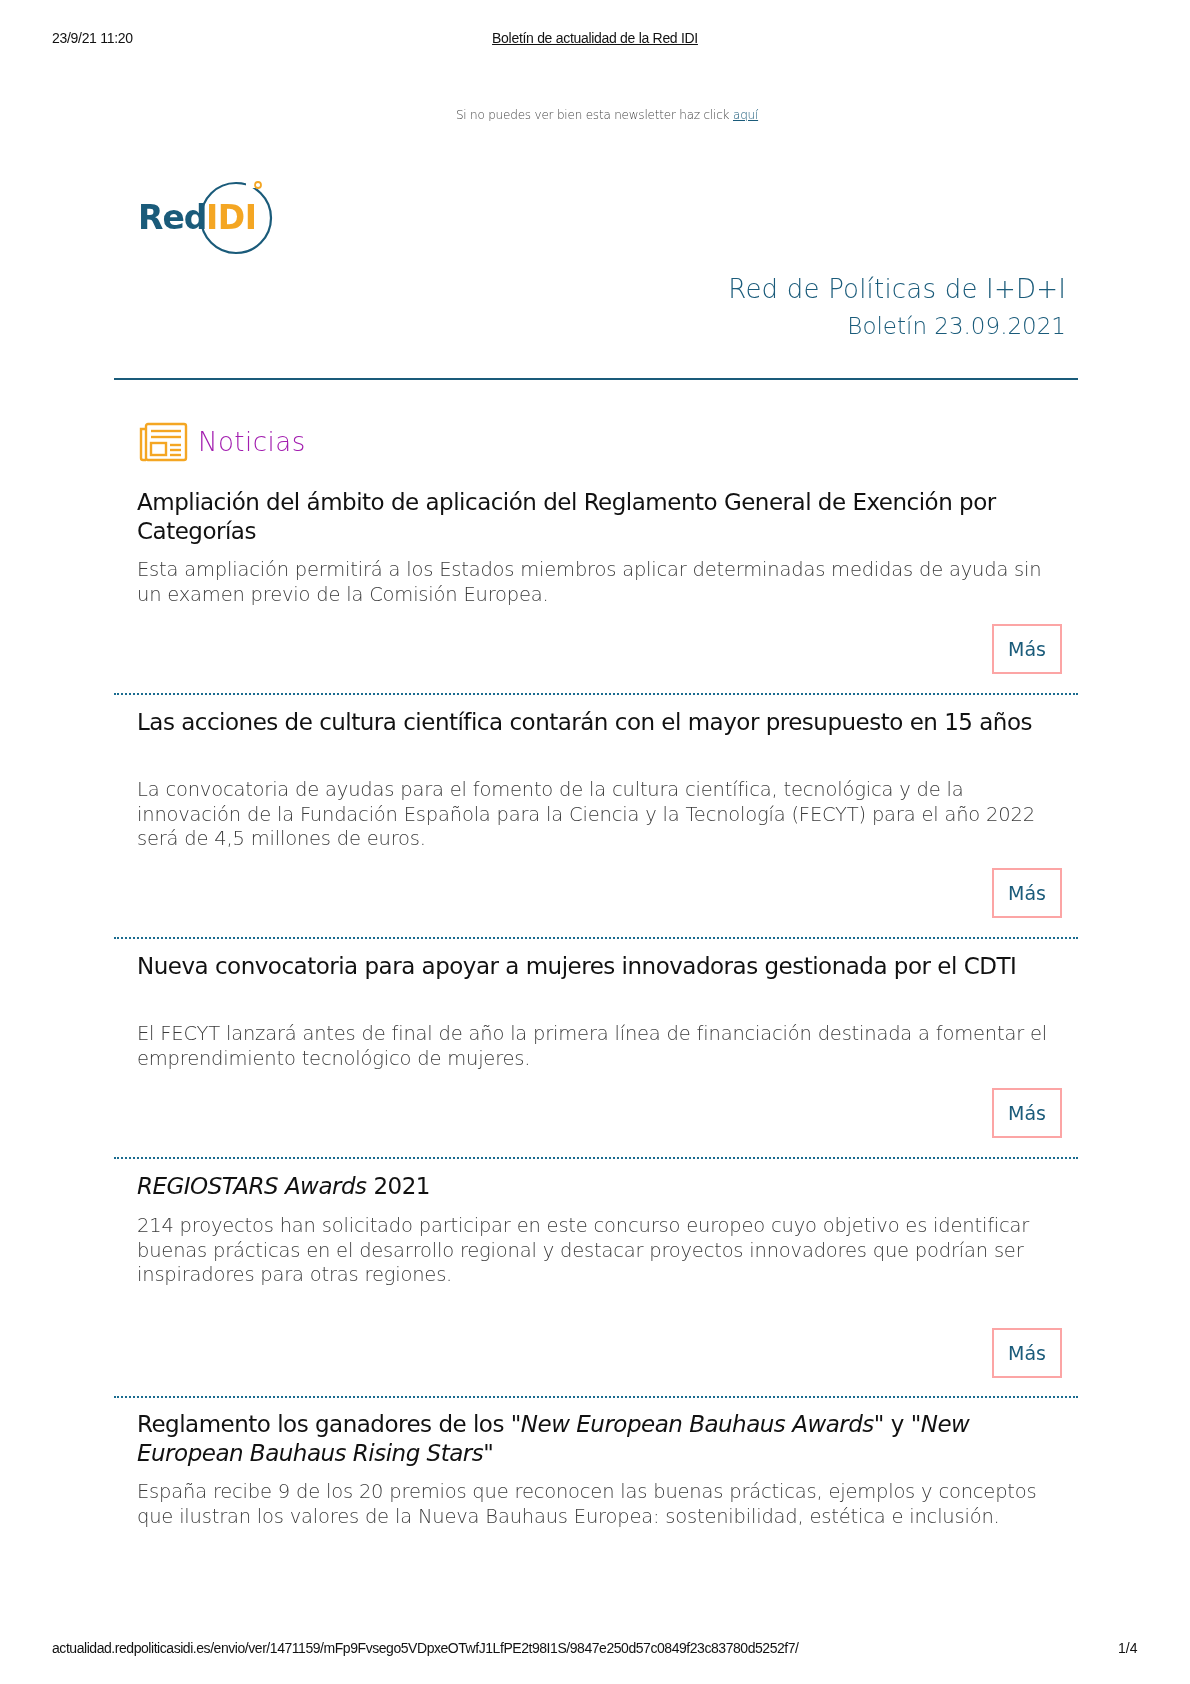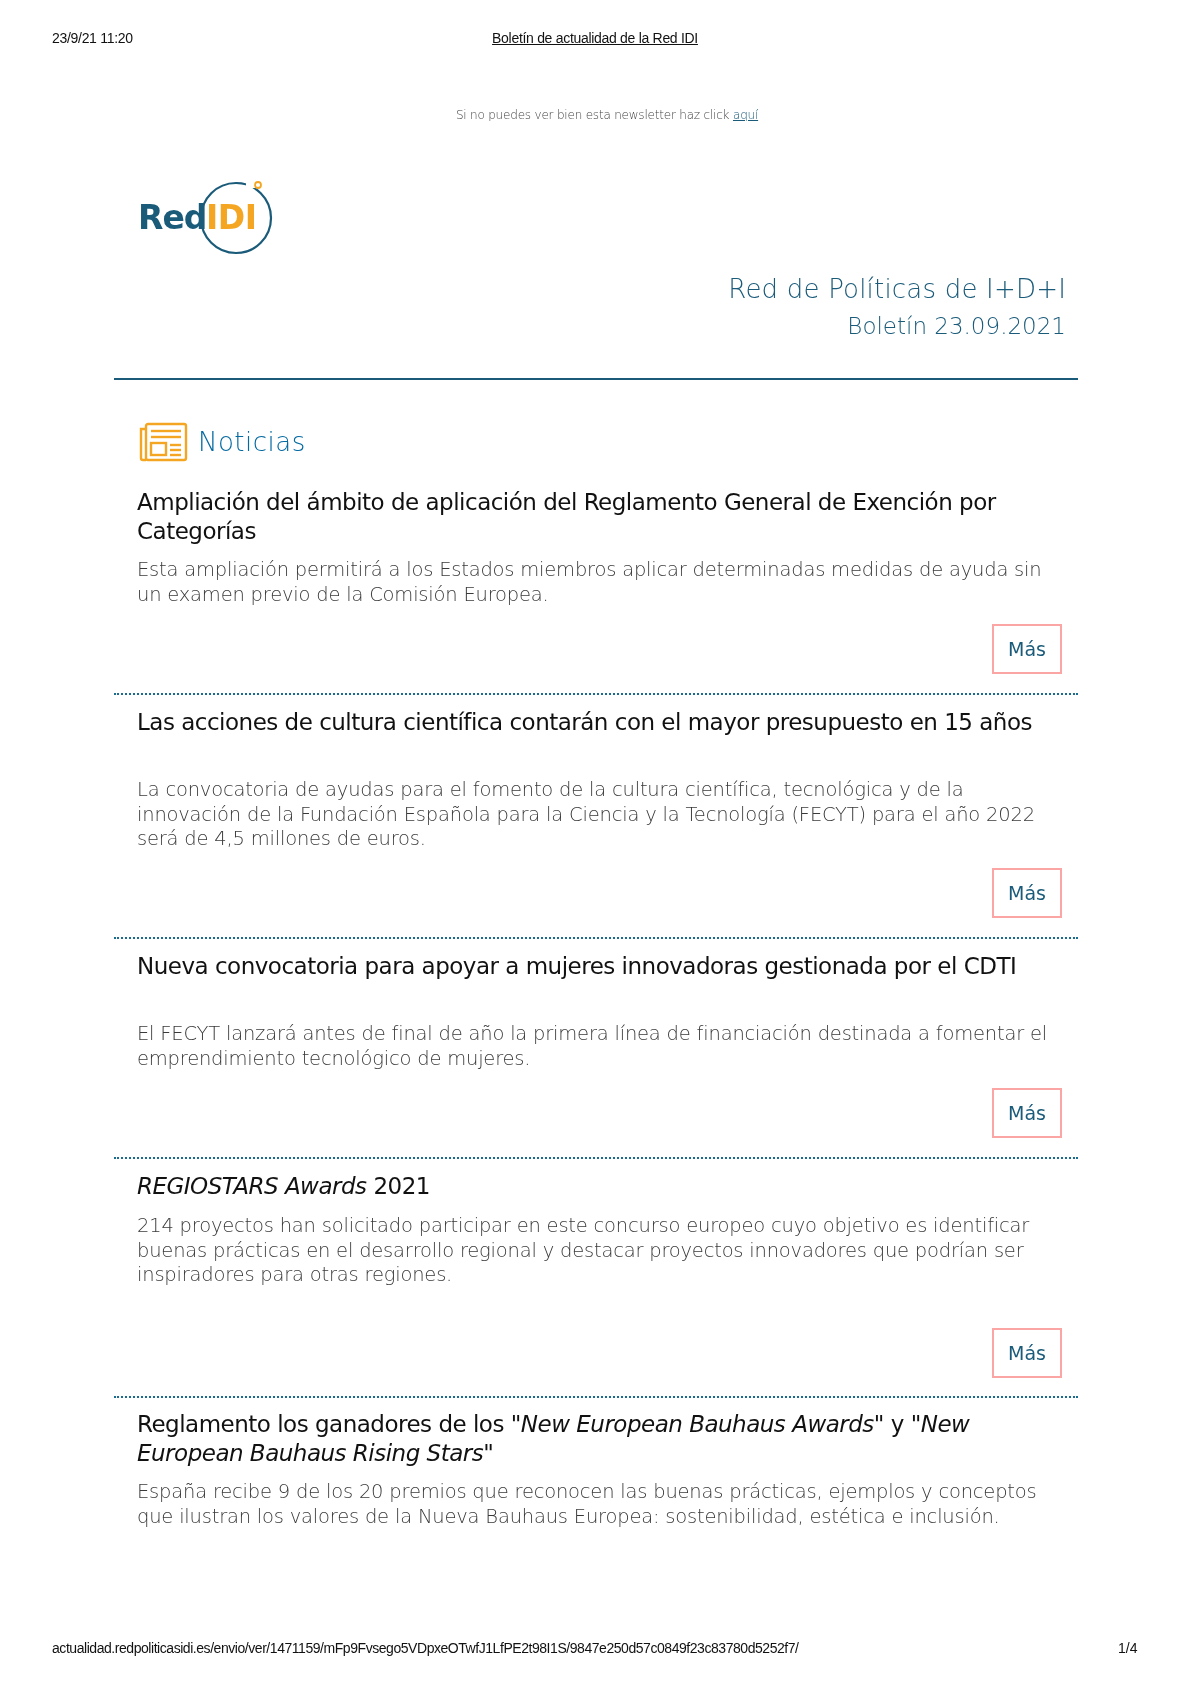--- a/index.html
+++ b/index.html
@@ -23,21 +23,21 @@
 
     .masthead { position: absolute; right: 124px; top: 272px; text-align: right; color: #1a5b7a; }
     .masthead .network { font-size: 26px; font-weight: 300; letter-spacing: 0.2px; line-height: 34px; text-align: right; }
     .masthead .issue { font-size: 23px; font-weight: 300; line-height: 36px; margin-top: 2px; }
 
     .top-rule { position: absolute; left: 114px; top: 378px; width: 964px; height: 0;
                 border-top: 2px solid #1a5b7a; }
 
     .section-title { position: absolute; left: 138px; top: 420px; height: 44px; display: flex; align-items: center; }
     .section-title .icon { width: 50px; height: 42px; margin-right: 10px; }
-    .section-title .label { font-size: 26px; color: #0369a1; font-weight: 300; letter-spacing: 0.5px; text-align: right; }
+    .section-title .label { font-size: 26px; color: #a21caf; font-weight: 300; letter-spacing: 0.5px; text-align: right; }
 
     .news-list { position: absolute; left: 114px; top: 488px; width: 964px; }
     .news-item { position: absolute; left: 0; width: 964px; }
     .news-item .headline { position: absolute; left: 23px; width: 920px; font-size: 23px; line-height: 29px;
                            color: #111; font-weight: normal; letter-spacing: -0.5px; }
     .news-item .headline em { font-style: italic; text-align: center; }
     .news-item .summary { position: absolute; left: 23px; width: 920px; font-size: 19.5px; line-height: 24.5px;
                           color: #3a3a3a; font-weight: 300; letter-spacing: -0.2px; }
     .news-item .more-btn { position: absolute; left: 878px; width: 70px; height: 50px; box-sizing: border-box;
                            border: 2px solid #fca5a5; color: #1a5b7a; font-size: 19px; text-align: center;

